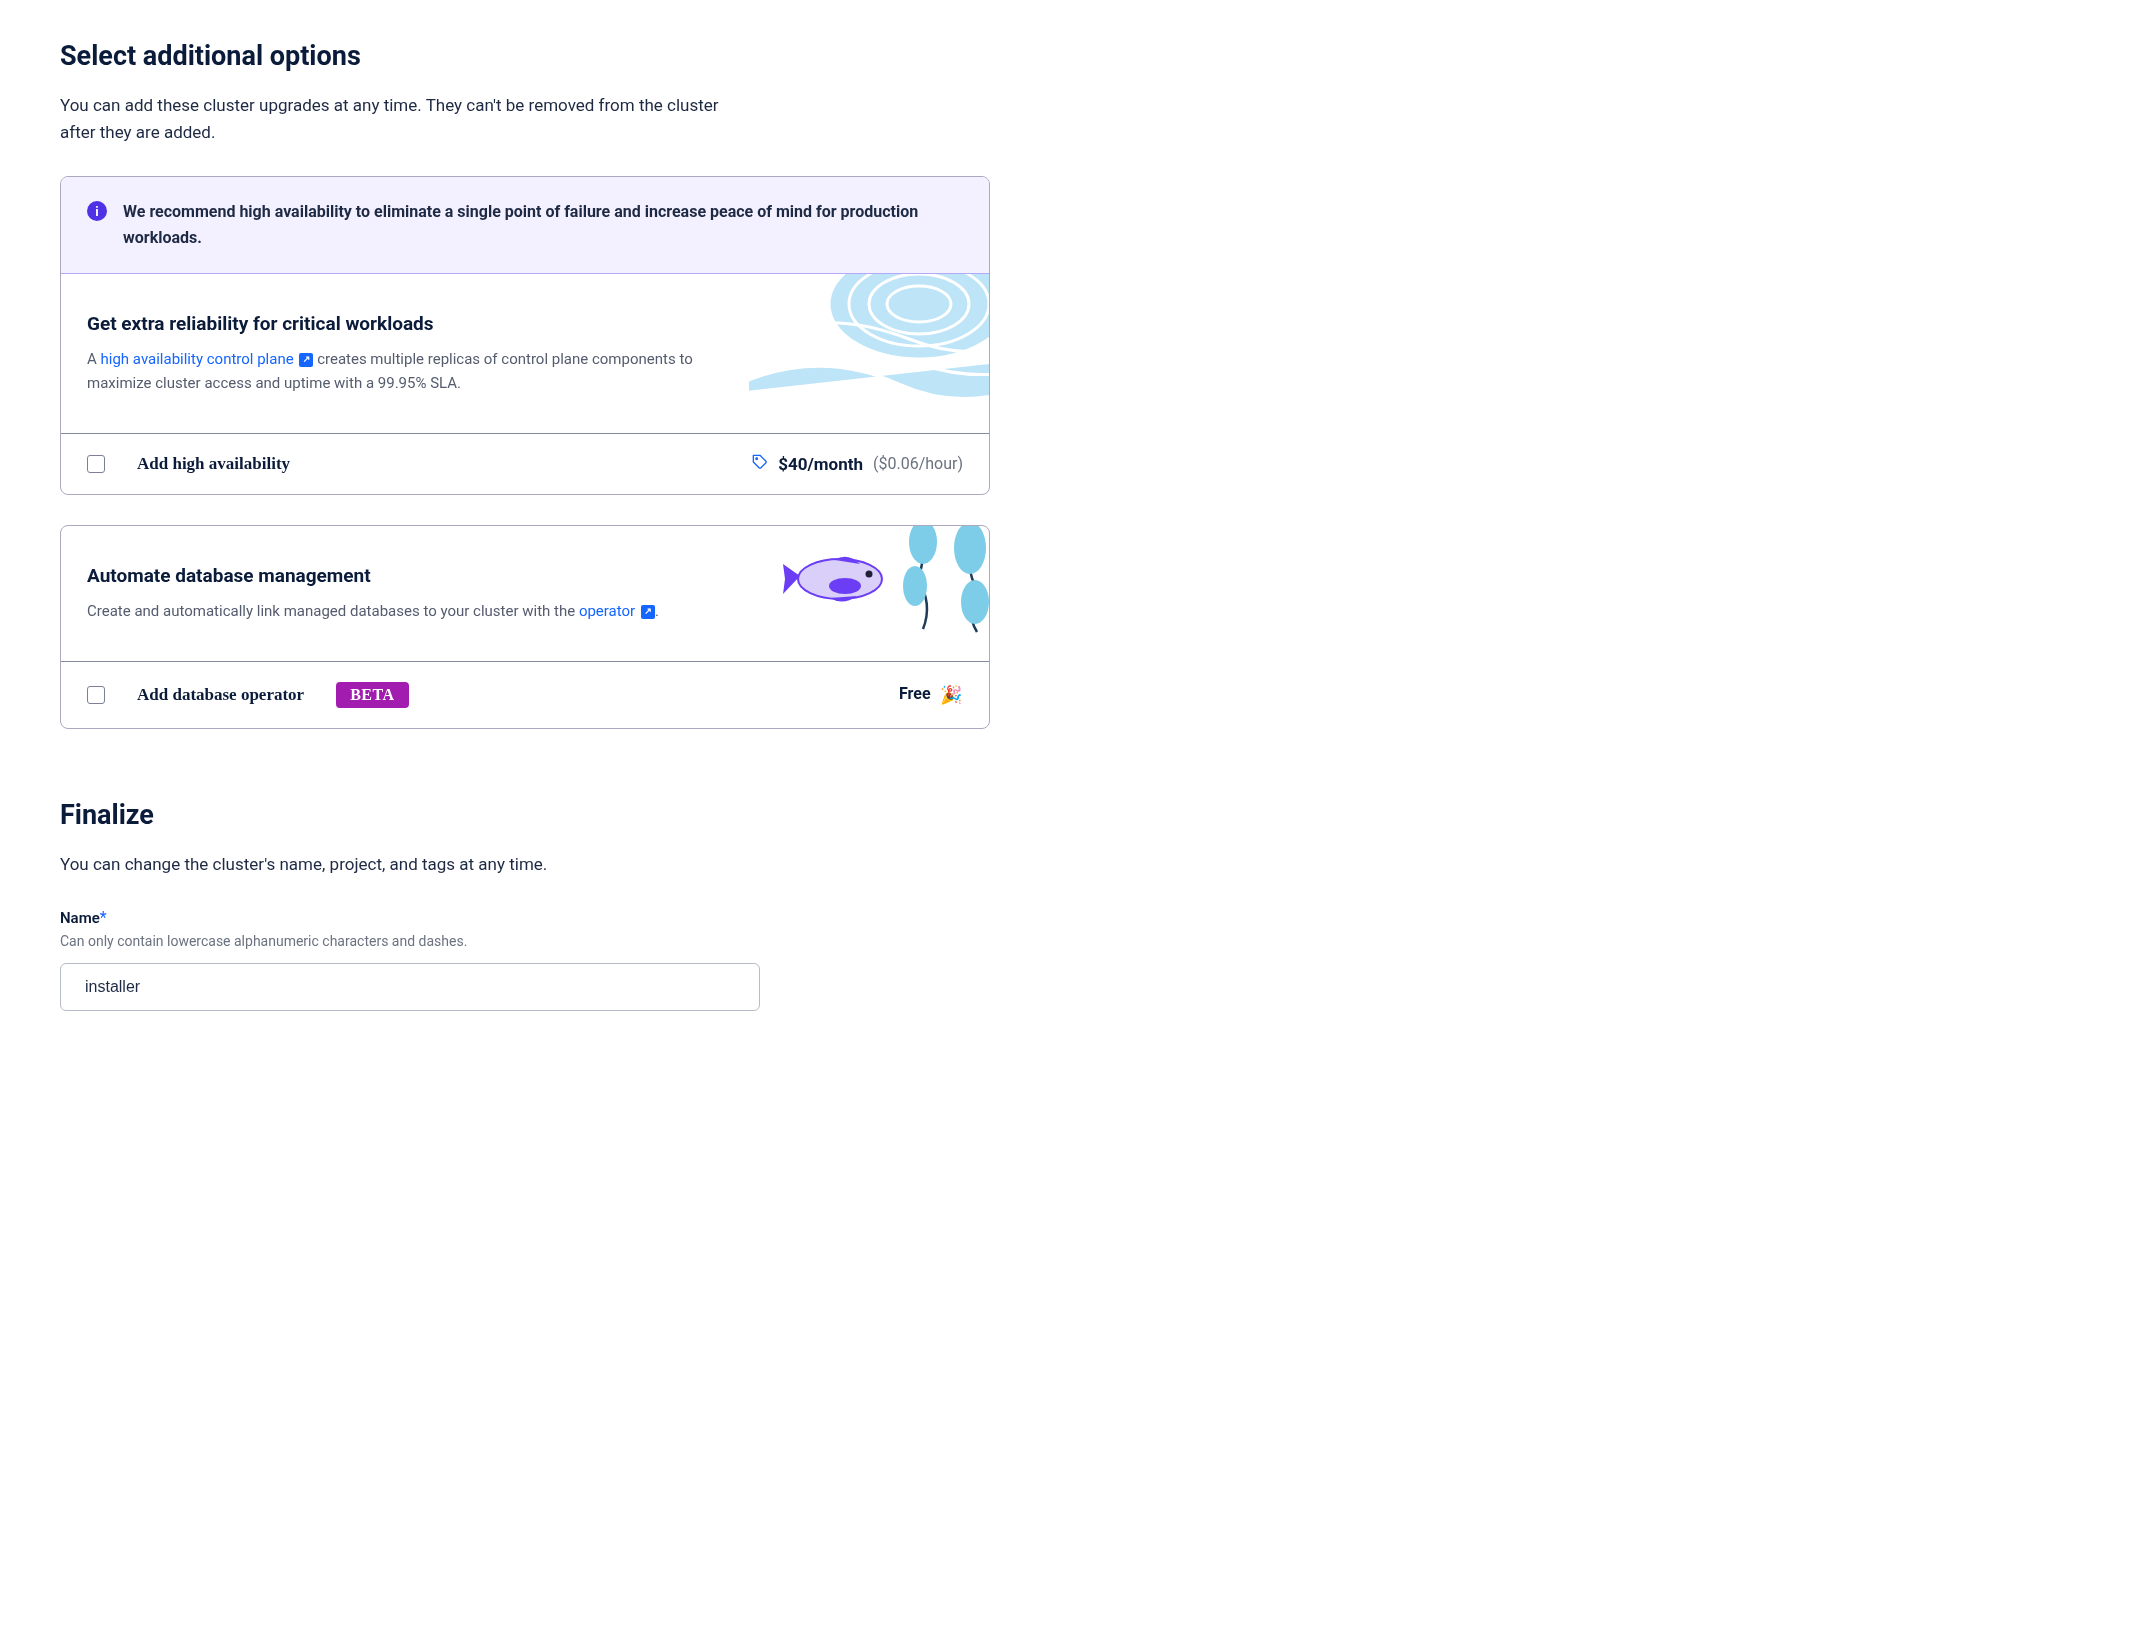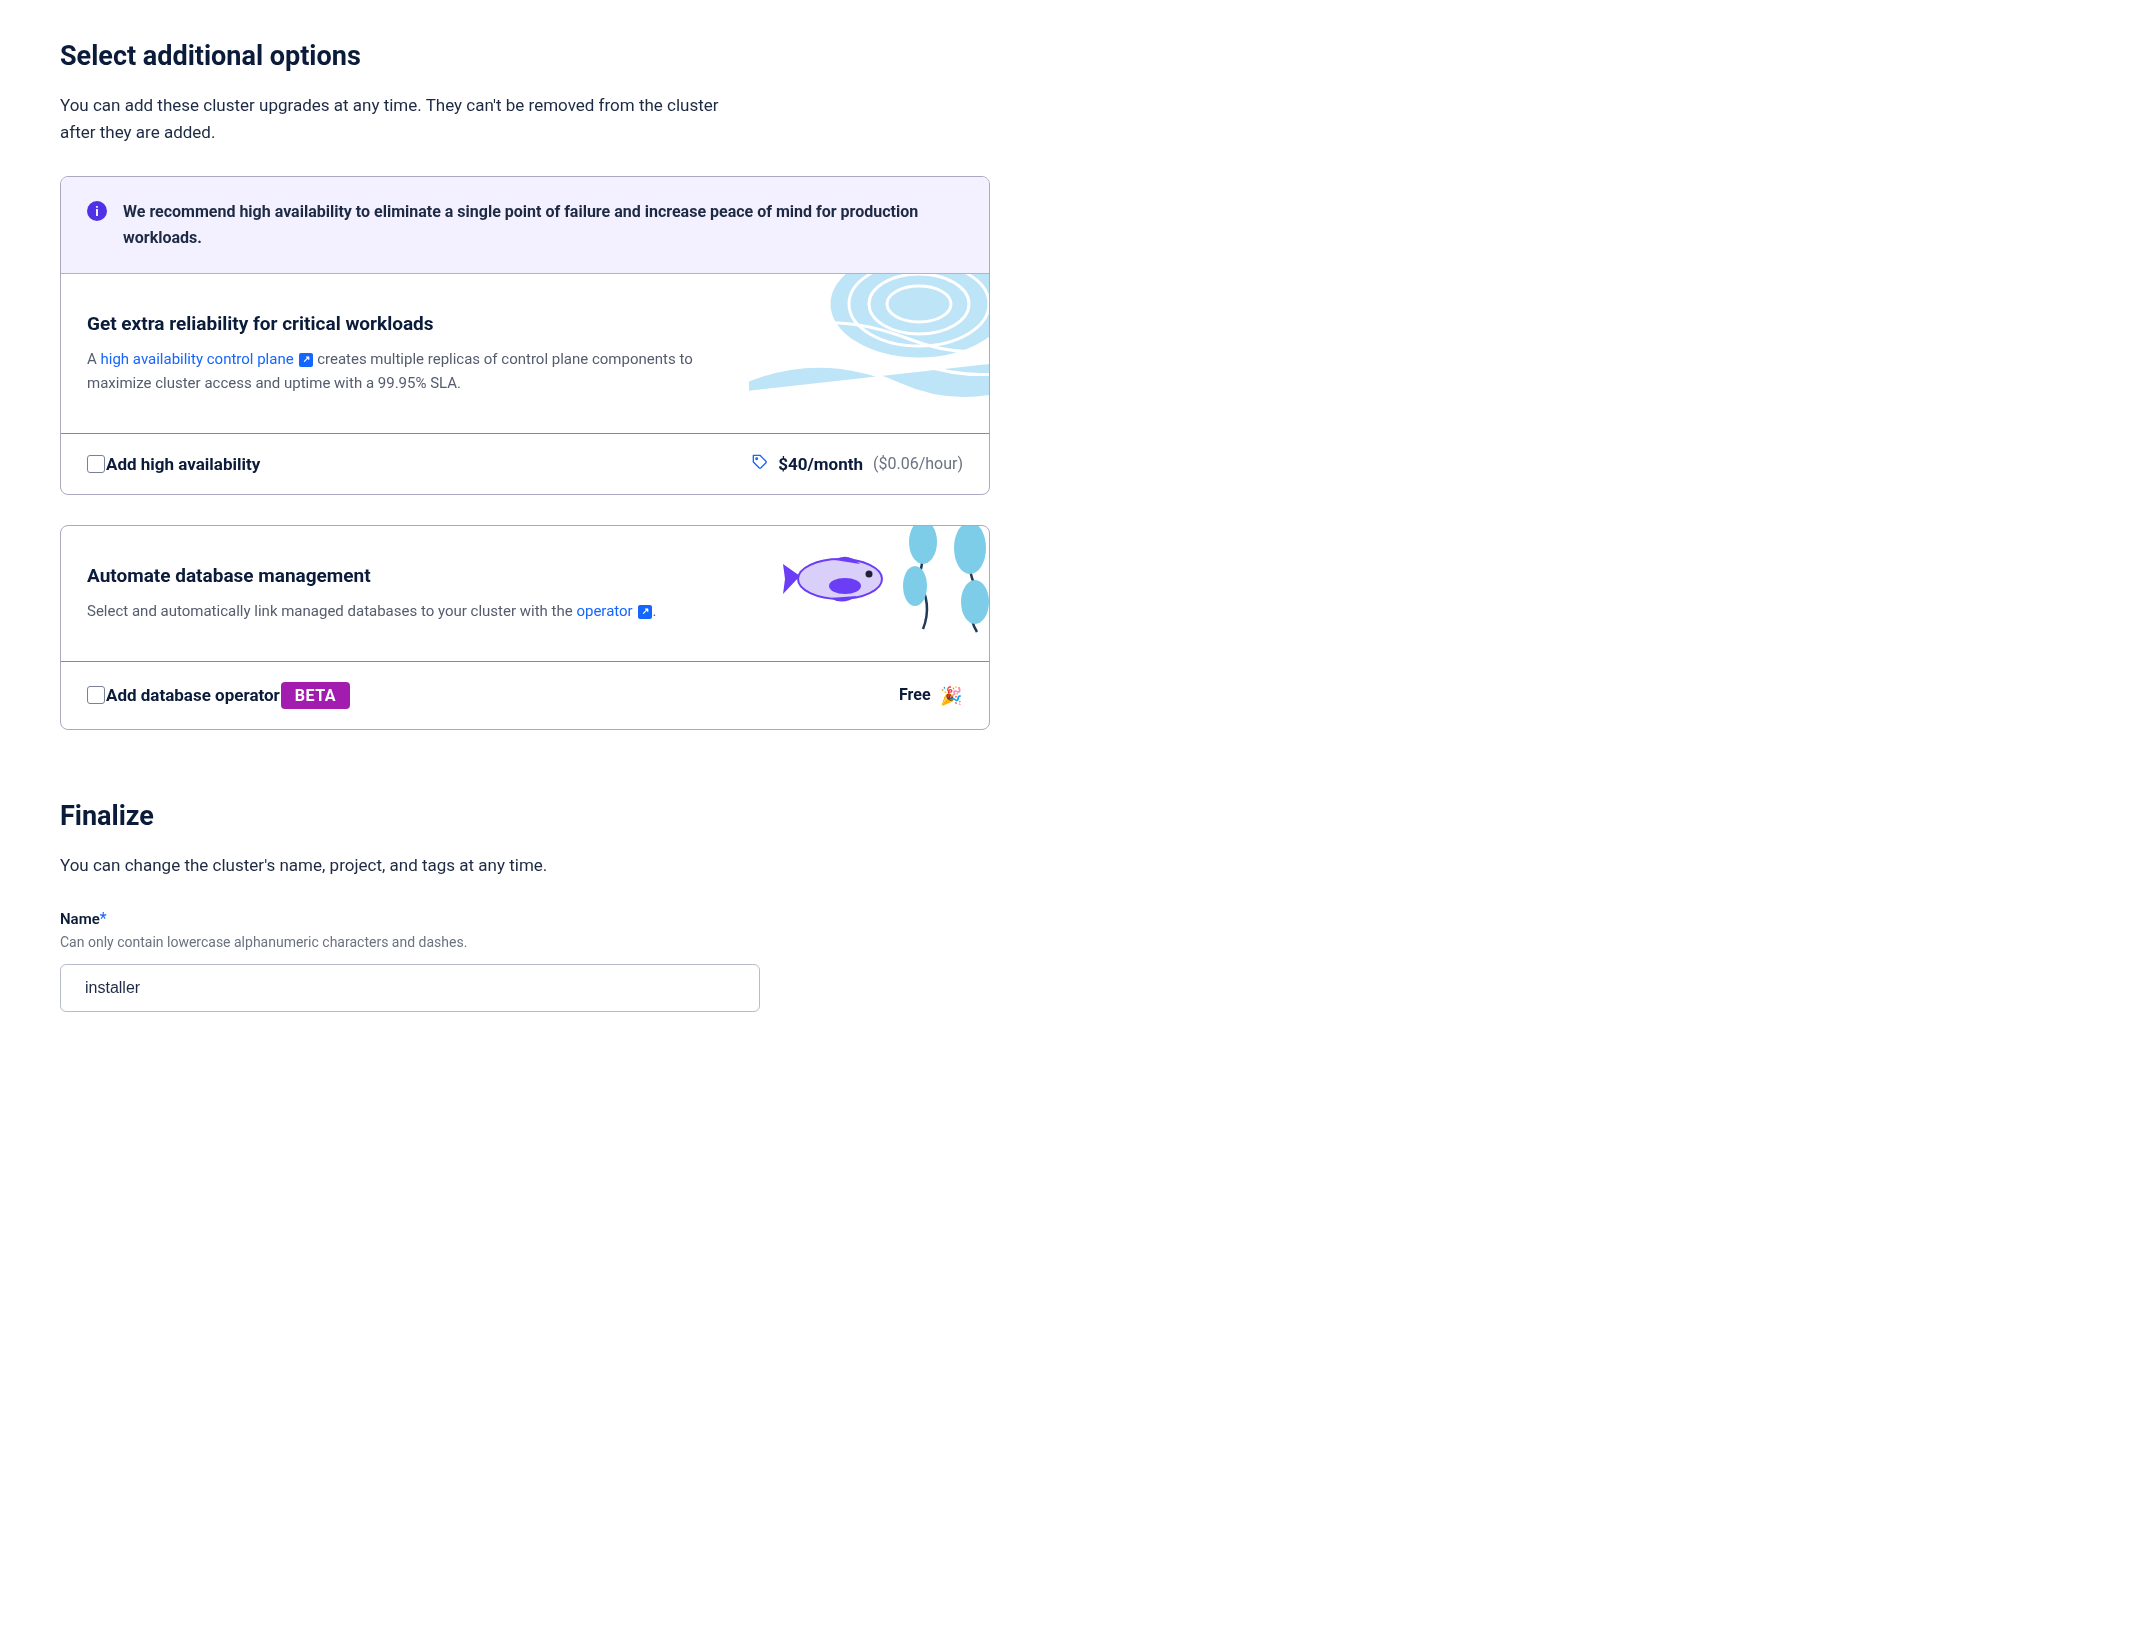--- a/index.html
+++ b/index.html
@@ -101,21 +101,22 @@
     .card-footer {
       border-top: 1px solid #828aa0;
       padding: 20px 26px;
       display: flex;
       align-items: center;
       justify-content: space-between;
     }
     .footer-left {
       display: flex;
       align-items: center;
-      gap: 1px;
+      gap: 32px;
+      font-family: Liberation Serif, serif;
     }
     .checkbox {
       width: 18px;
       height: 18px;
       border: 1.5px solid #7b8194;
       border-radius: 3px;
       background: #fff;
       cursor: pointer;
       flex-shrink: 0;
     }
@@ -247,21 +248,21 @@
           <path d="M25 52 L8 40 L10 55 L8 70 Z" fill="#6b3ef5"></path>
           <ellipse cx="65" cy="55" rx="42" ry="20" fill="#d9cff9" stroke="#6b3ef5" stroke-width="2"></ellipse>
           <path d="M60 36 Q72 28 85 40" fill="#6b3ef5"></path>
           <path d="M55 74 Q68 82 82 72" fill="#6b3ef5"></path>
           <ellipse cx="70" cy="62" rx="16" ry="8" fill="#6b3ef5"></ellipse>
           <circle cx="94" cy="50" r="3.5" fill="#1f1f3a"></circle>
         </g>
       </svg>
       <div class="card-title">Automate database management</div>
       <p class="card-desc">
-        <span>Select and automatically link managed databases to your cluster with the </span><a href="#" class="link"><span>operator</span> <span class="link-icon">↗</span></a><span>.</span>
+        <span>Create and automatically link managed databases to your cluster with the </span><a href="#" class="link"><span>operator</span> <span class="link-icon">↗</span></a><span>.</span>
       </p>
     </div>
 
     <div class="card-footer">
       <div class="footer-left">
         <div class="checkbox" role="checkbox" aria-checked="false"></div>
         <span class="option-label">Add database operator</span>
         <span class="beta-badge">BETA</span>
       </div>
       <div class="footer-right">

